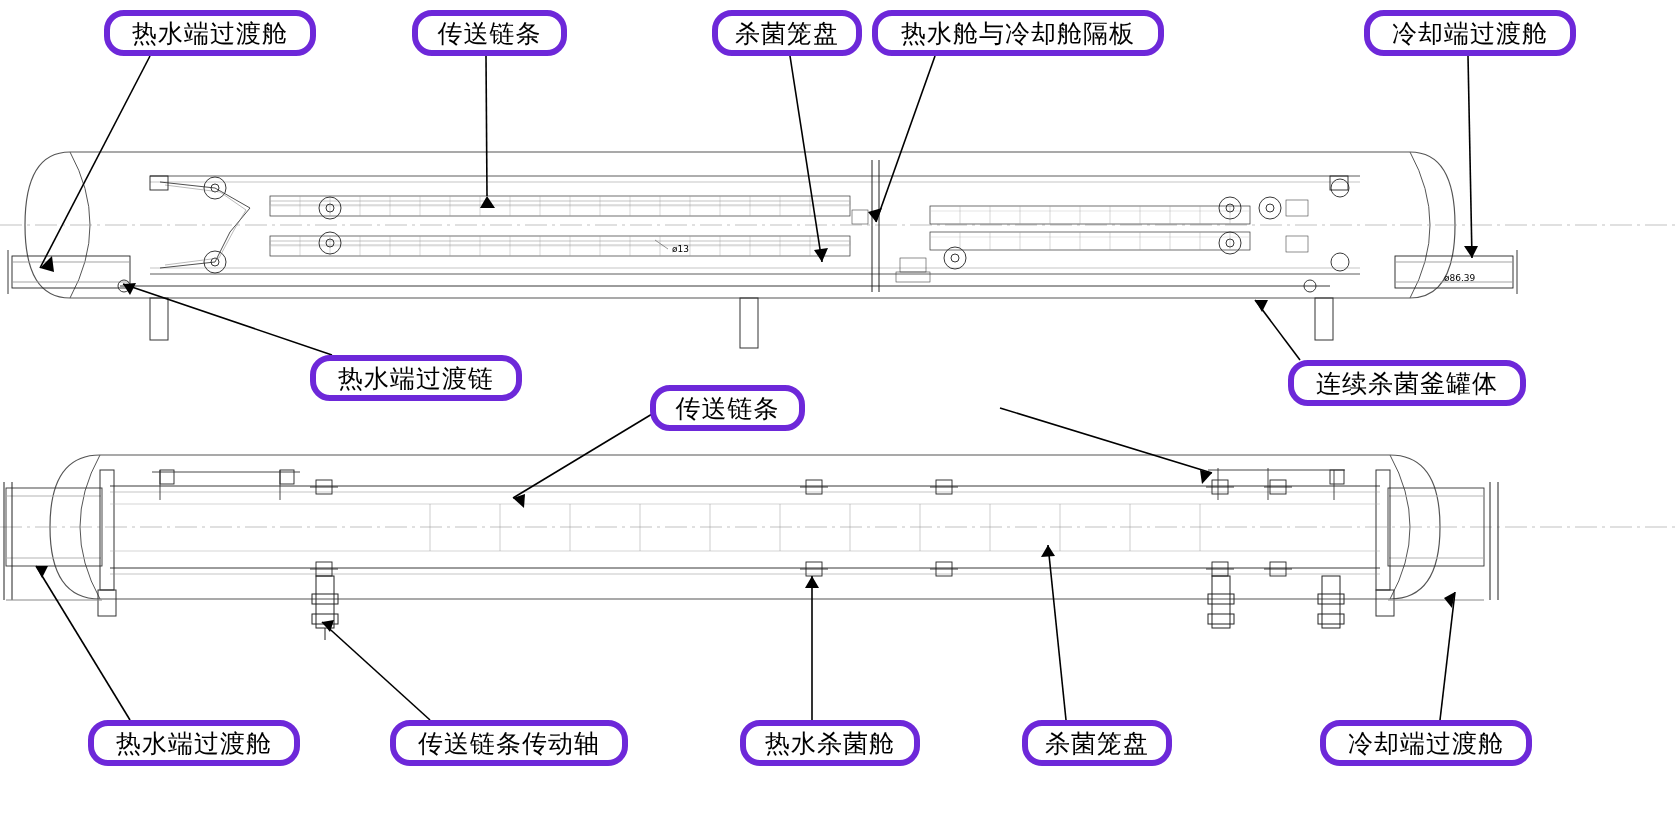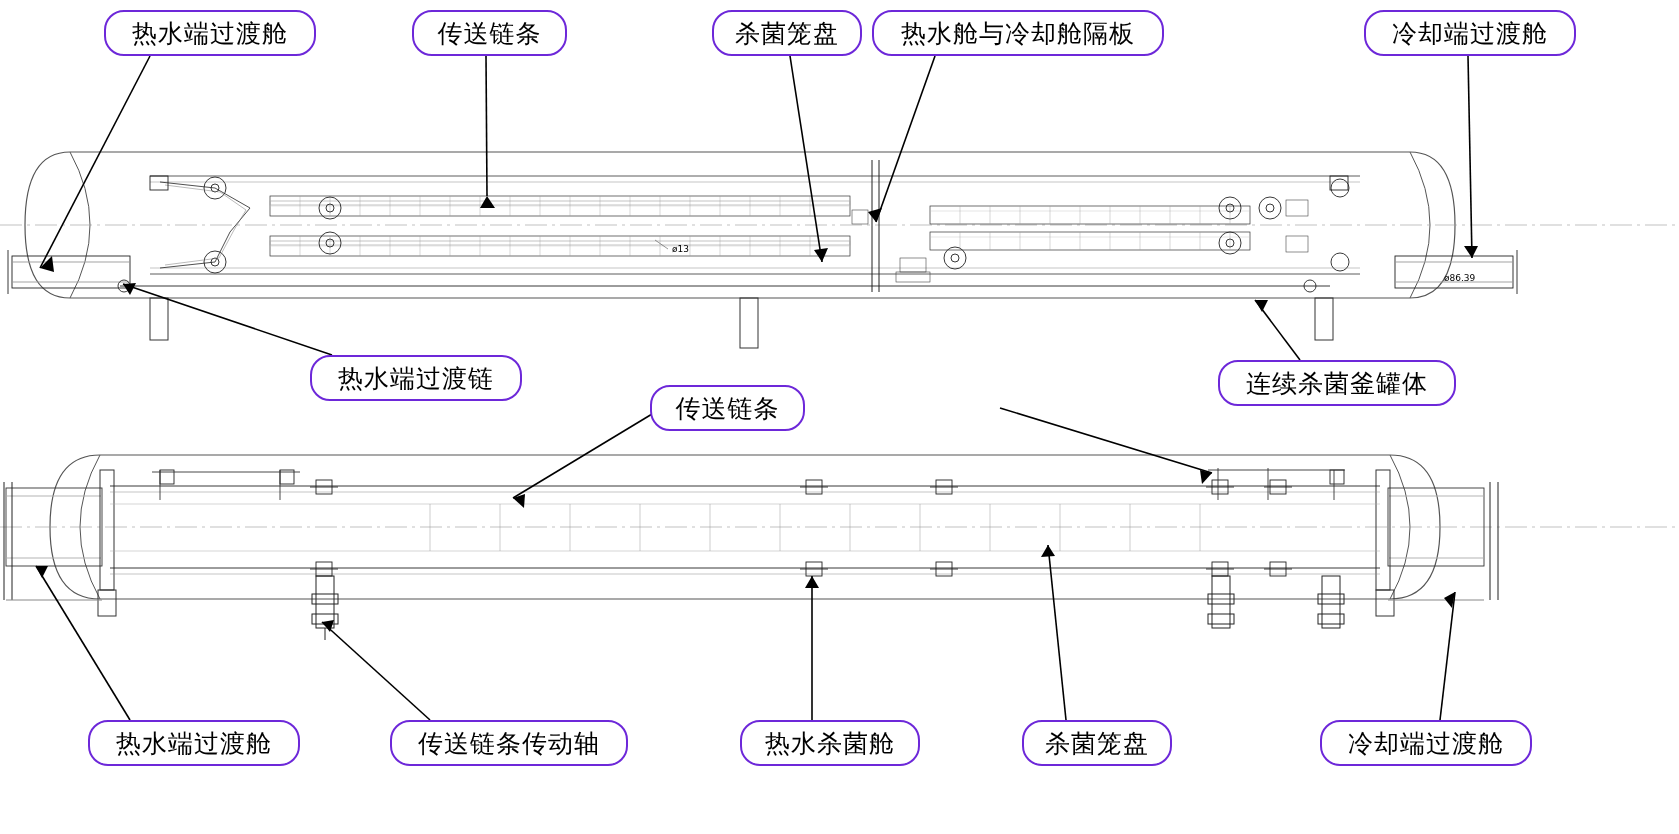--- a/index.html
+++ b/index.html
@@ -20,21 +20,21 @@
   #drawing {
     position: absolute;
     left: 0;
     top: 0;
     width: 1679px;
     height: 834px;
   }
   .callout {
     position: absolute;
     box-sizing: border-box;
-    border: 2px solid #6d28d9;
+    border: 6px solid #6d28d9;
     border-radius: 20px;
     background: #ffffff;
     color: #000;
     font-size: 25px;
     line-height: 1;
     letter-spacing: 1px;
     display: flex;
     align-items: center;
     justify-content: center;
     white-space: nowrap;
@@ -381,21 +381,21 @@
   </div>
   <div class="callout" style="left:872px; top:10px; width:292px;">
     <span>热水舱与冷却舱隔板</span>
   </div>
   <div class="callout" style="left:1364px; top:10px; width:212px;">
     <span>冷却端过渡舱</span>
   </div>
   <div class="callout" style="left:310px; top:355px; width:212px;">
     <span>热水端过渡链</span>
   </div>
-  <div class="callout" style="left:1218px; top:360px; width:238px;align-items:center;">
+  <div class="callout" style="left:1288px; top:360px; width:238px;align-items:center;">
     <span>连续杀菌釜罐体</span>
   </div>
   <div class="callout" style="left:650px; top:385px; width:155px;">
     <span>传送链条</span>
   </div>
   <div class="callout" style="left:88px; top:720px; width:212px;">
     <span>热水端过渡舱</span>
   </div>
   <div class="callout" style="left:740px; top:720px; width:180px;">
     <span>热水杀菌舱</span>

